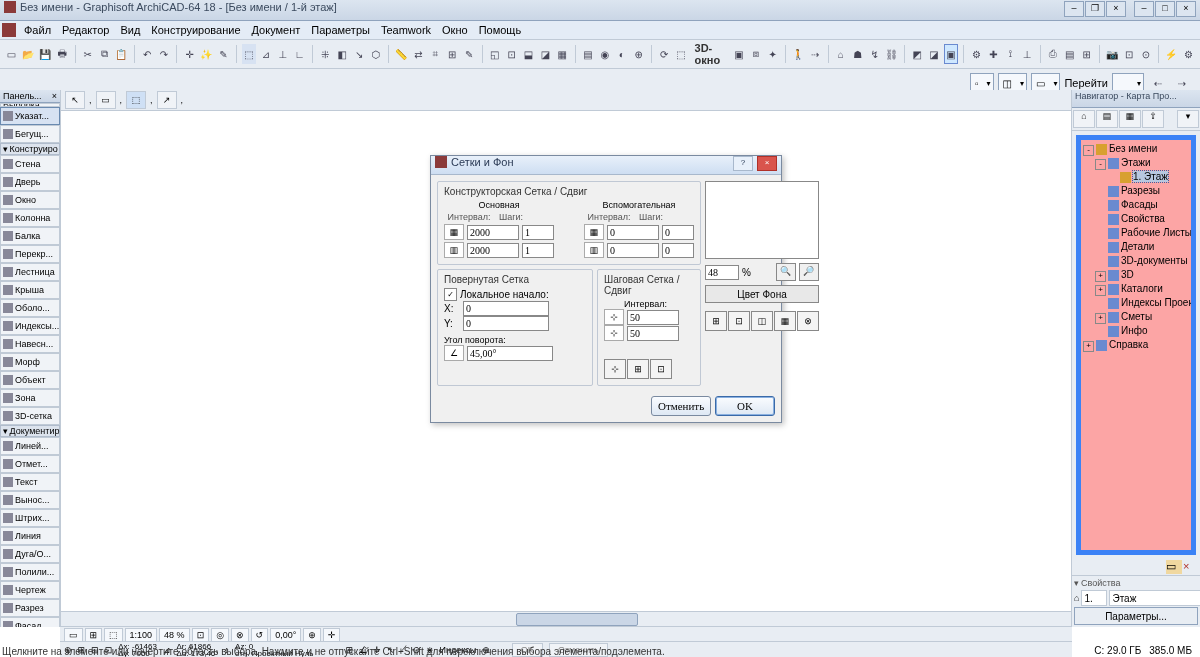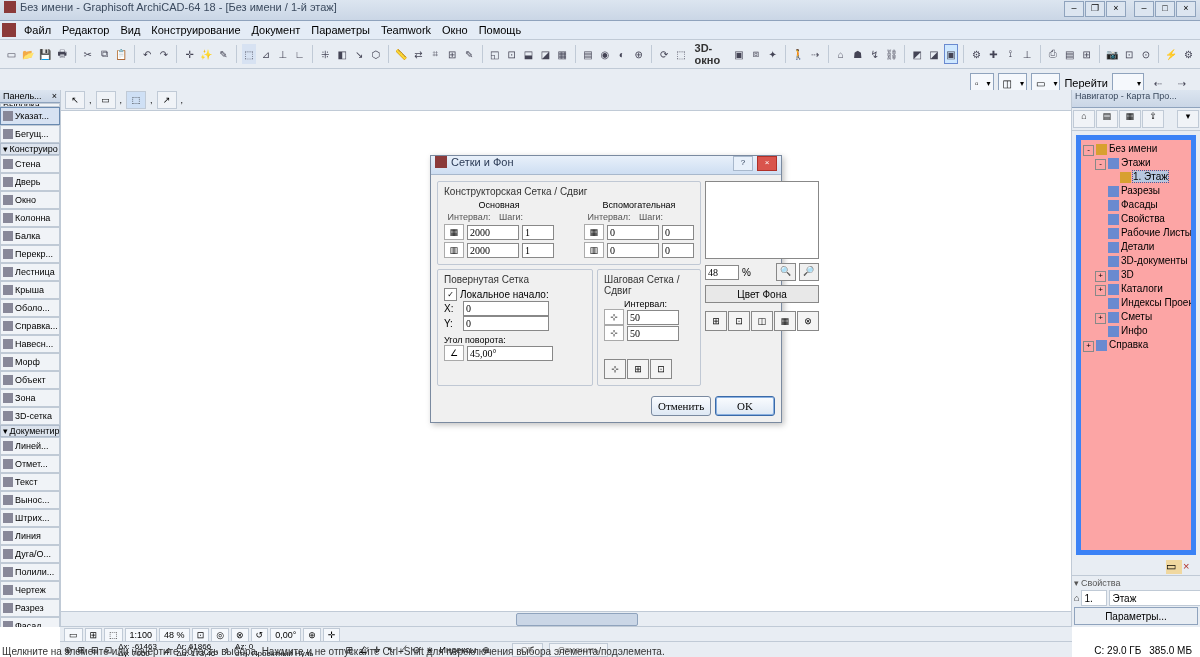--- a/index.html
+++ b/index.html
@@ -260,21 +260,21 @@
         <div class="pbtn">
           <span class="pi"></span>
           <span>Крыша</span>
         </div>
         <div class="pbtn">
           <span class="pi"></span>
           <span>Оболо...</span>
         </div>
         <div class="pbtn">
           <span class="pi"></span>
-          <span>Справка...</span>
+          <span>Индексы...</span>
         </div>
         <div class="pbtn">
           <span class="pi"></span>
           <span>Навесн...</span>
         </div>
         <div class="pbtn">
           <span class="pi"></span>
           <span>Морф</span>
         </div>
         <div class="pbtn">

